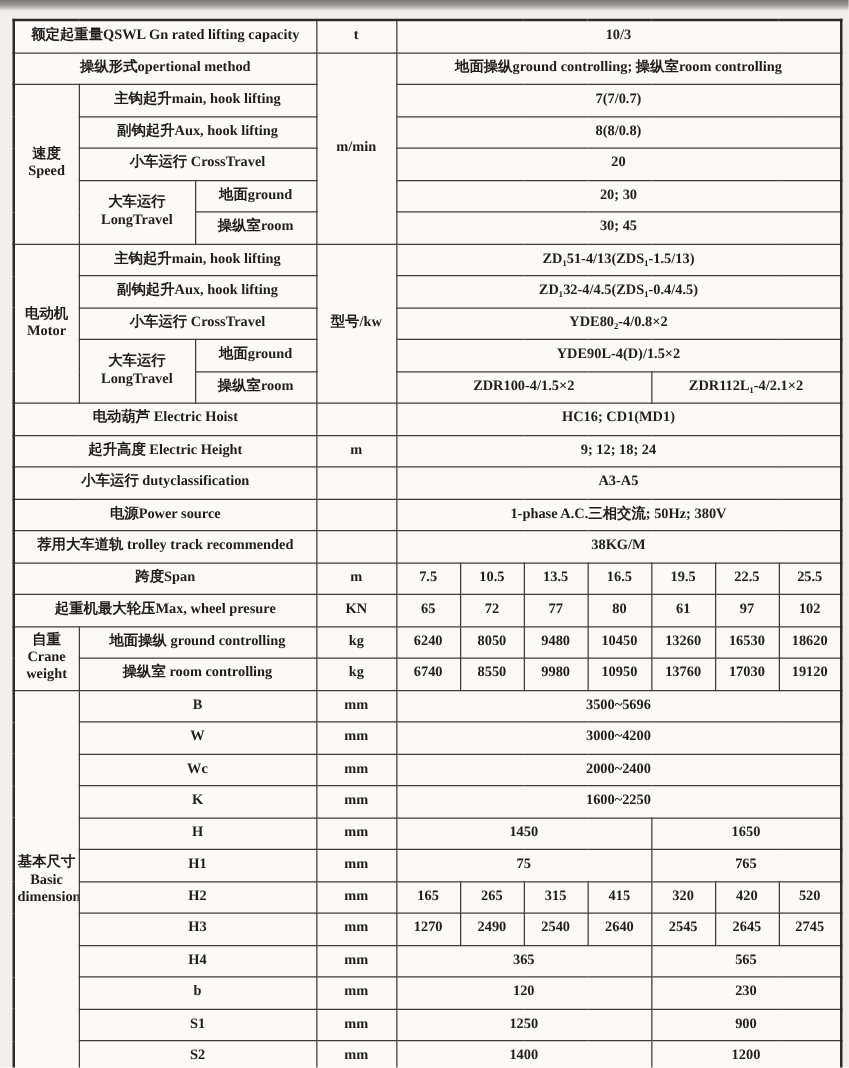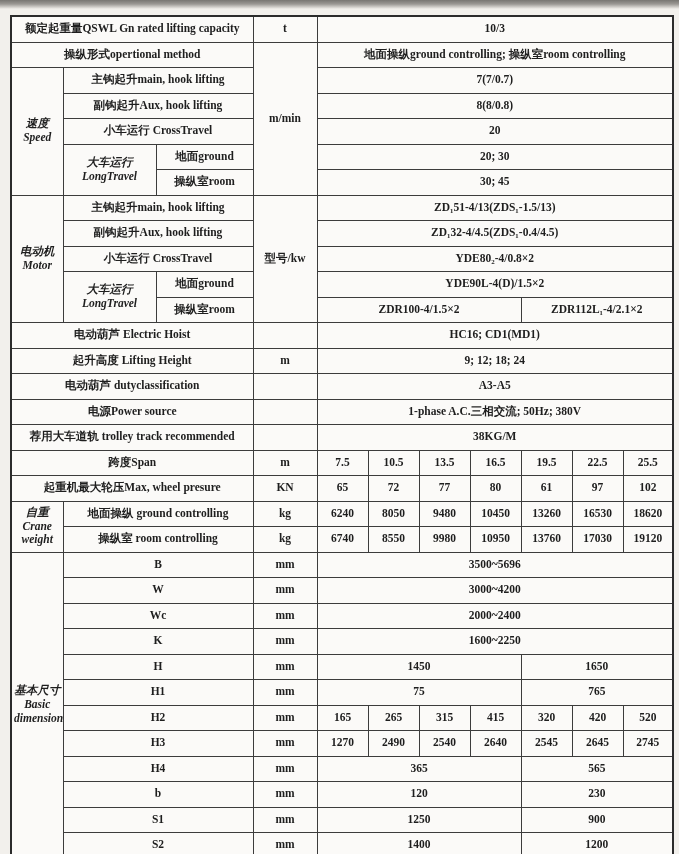--- a/index.html
+++ b/index.html
@@ -18,21 +18,21 @@
     background:#fbfaf8;
     border:2px solid #2b2b2b;
   }
   td{
     border:1px solid #3c3c3c;
     text-align:center;vertical-align:middle;
     padding:0 2px;height:24.5px;
     font-weight:bold;font-size:11.5px;line-height:1.2;color:#1e1e1e;
     overflow:hidden;
   }
-  td .zh,td .en{display:block;font-style:italic;}
+  td .zh,td .en{display:block;}
 </style>
 </head>
 <body>
 
 <div class="scan-top-band"></div>
 
 <table class="spec">
   <colgroup>
     <col style="width:52px">
       <col style="width:93px">
@@ -128,27 +128,27 @@
     <td colspan="3">ZDR112L₁-4/2.1×2</td>
   </tr>
 
   <tr>
     <td colspan="3">电动葫芦 Electric Hoist</td>
     <td></td>
     <td colspan="7">HC16; CD1(MD1)</td>
   </tr>
 
   <tr>
-    <td colspan="3">起升高度 Lifting Height</td>
+    <td colspan="3">起升高度 Electric Height</td>
     <td>m</td>
     <td colspan="7">9; 12; 18; 24</td>
   </tr>
 
   <tr>
-    <td colspan="3">电动葫芦 dutyclassification</td>
+    <td colspan="3">小车运行 dutyclassification</td>
     <td></td>
     <td colspan="7">A3-A5</td>
   </tr>
 
   <tr>
     <td colspan="3">电源Power source</td>
     <td></td>
     <td colspan="7">1-phase A.C.三相交流; 50Hz; 380V</td>
   </tr>
 

